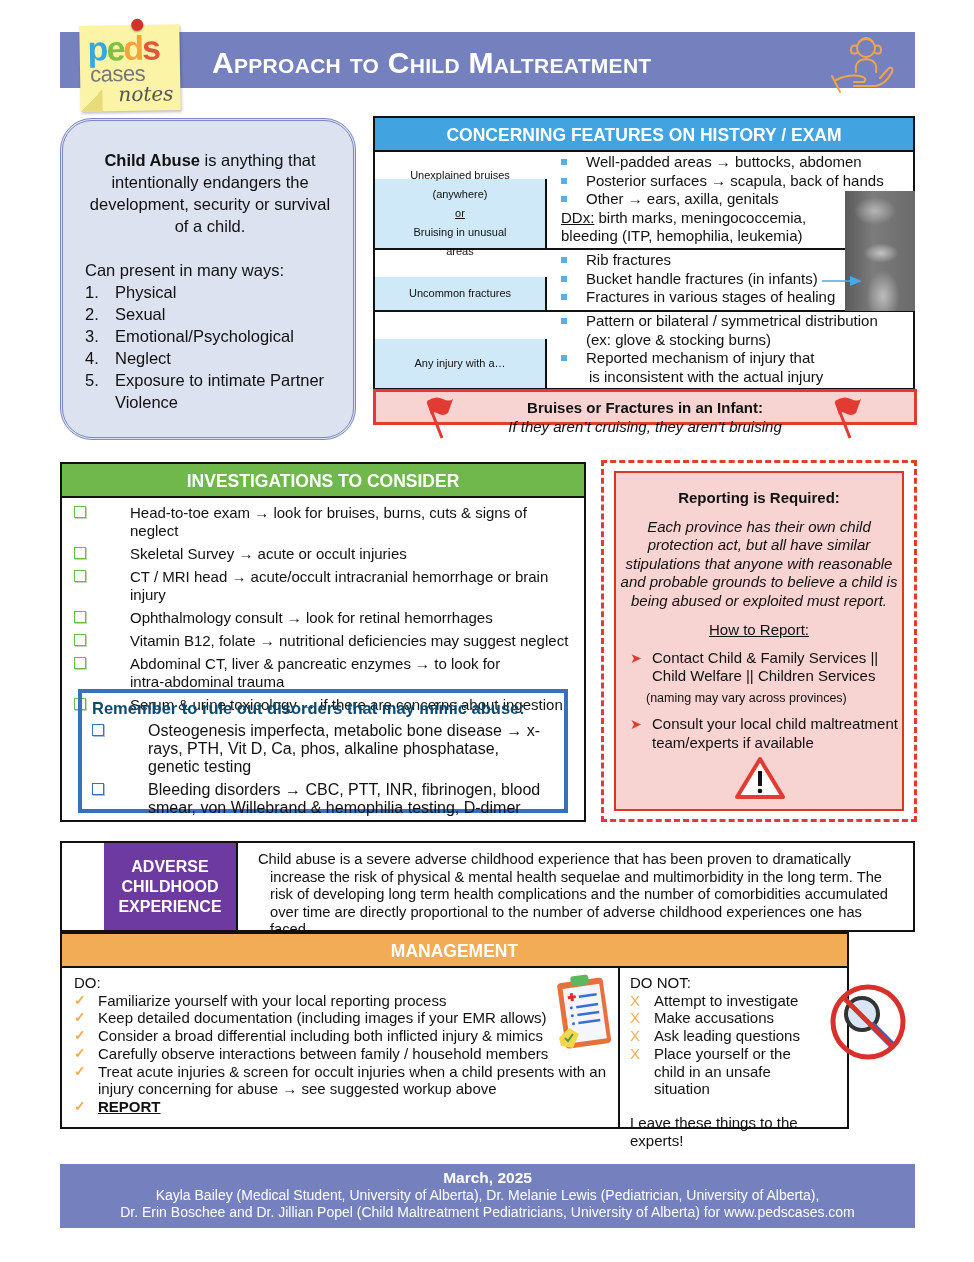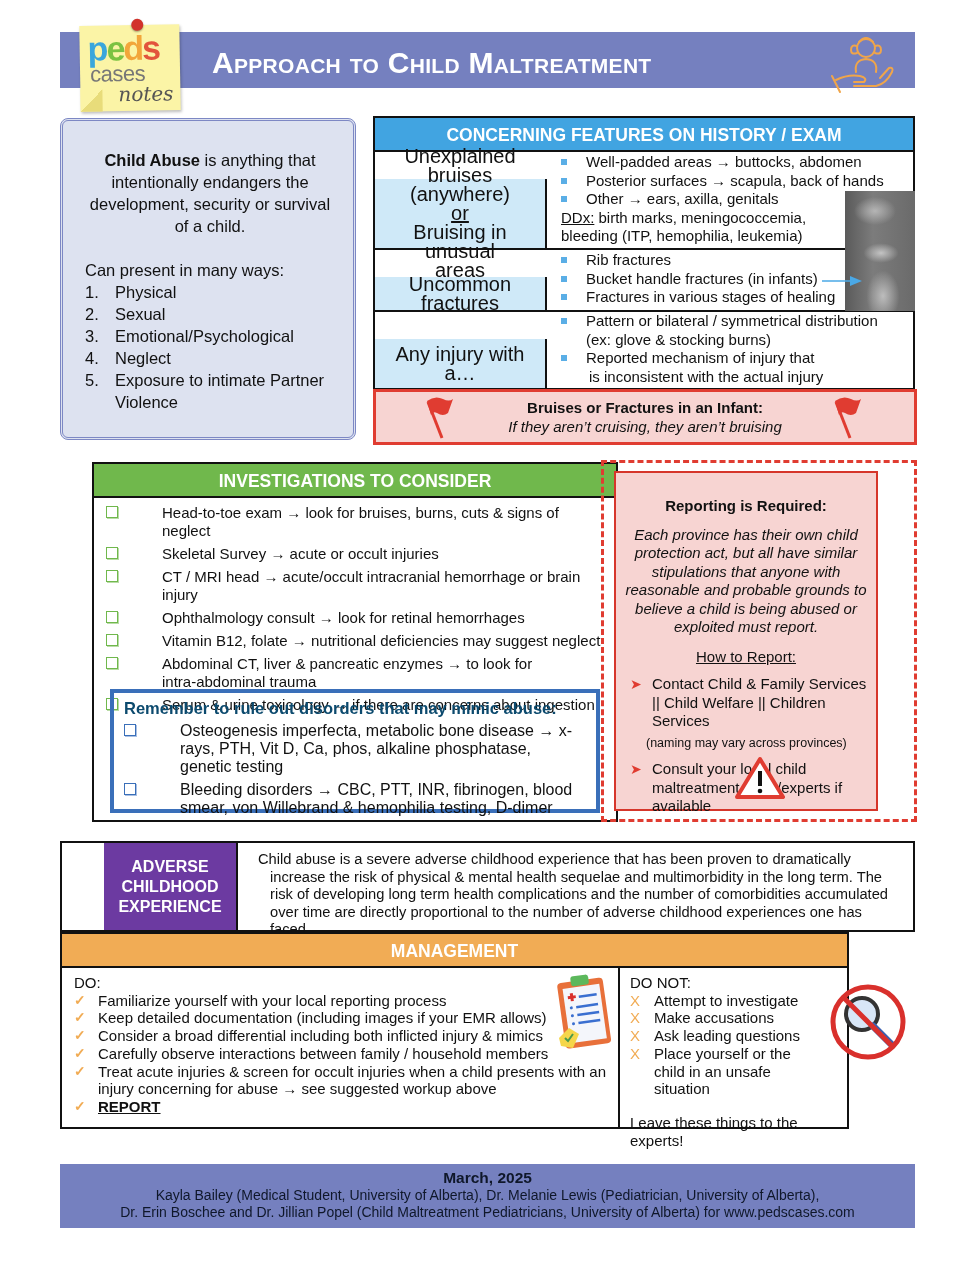--- a/index.html
+++ b/index.html
@@ -15,63 +15,63 @@
   .logo .peds span:nth-child(1) { color: #3aa6dc; }
   .logo .peds span:nth-child(2) { color: #7cc242; }
   .logo .peds span:nth-child(3) { color: #f2a63a; }
   .logo .peds span:nth-child(4) { color: #e2543c; }
   .logo .cases { position: absolute; left: 10px; top: 38px; font-size: 22px; color: #777; line-height: 22px; letter-spacing: -0.5px; }
   .logo .notes { position: absolute; left: 38px; top: 58px; font-size: 20px; color: #555; font-style: italic; font-family: "DejaVu Serif", serif; line-height: 22px; }
   .logo .curl { position: absolute; left: 0; bottom: 0; width: 22px; height: 22px; background: linear-gradient(135deg, #fbf4a6 50%, #e8dc7a 50%); }
   .header-icon { position: absolute; left: 828px; top: 32px; width: 78px; height: 64px; }
 
   
-  .def-box { position: absolute; left: 60px; top: 118px; width: 296px; height: 322px; background: #dde2f0; border: 3px double #7d88c4; border-radius: 8px; padding: 28px 18px 0 22px; font-size: 16.5px; line-height: 22px; }
+  .def-box { position: absolute; left: 60px; top: 118px; width: 296px; height: 322px; background: #dde2f0; border: 3px double #7d88c4; border-radius: 32px; padding: 28px 18px 0 22px; font-size: 16.5px; line-height: 22px; }
   .def-box .def { text-align: center; margin-bottom: 22px; }
   .def-box .def b { font-weight: bold; }
   .def-box .ways-title { margin-bottom: 0; }
   .def-box ol { list-style: none; }
   .def-box li { display: flex; }
   .def-box li .num { width: 30px; flex-shrink: 0; }
 
   
   .cf { position: absolute; left: 373px; top: 116px; width: 542px; border: 2px solid #111; }
   .cf-head { background: #41a4e1; color: #fff; font-weight: bold; font-size: 17.5px; text-align: center; height: 34px; line-height: 34px; border-bottom: 2px solid #111; }
   .cf-row { display: flex; border-bottom: 2px solid #111; }
   .cf-row:last-child { border-bottom: none; }
-  .cf-left { width: 172px; background: #cfe9f8; border-right: 2px solid #111; display: flex; align-items: center; justify-content: center; text-align: center; font-size: 20px; line-height: 19px; padding: 2px 4px; margin-top: 27px; }
+  .cf-left { width: 172px; background: #cfe9f8; border-right: 2px solid #111; display: flex; align-items: center; justify-content: center; text-align: center; font-size: 11px; line-height: 19px; padding: 2px 4px; margin-top: 27px; }
   .cf-right { flex: 1; font-size: 15px; line-height: 18.5px; padding: 1px 6px 1px 14px; position: relative; }
   .cf-right .b { display: flex; }
   .cf-right .b::before { content: ""; width: 6px; height: 6px; background: #5aaee6; margin-top: 6px; margin-right: 19px; flex-shrink: 0; }
   .cf-right .plain { padding-left: 0; }
   .cf-right .indent { padding-left: 25px; }
   .u { text-decoration: underline; }
   .xray { position: absolute; left: 845px; top: 191px; width: 70px; height: 120px; background: radial-gradient(ellipse 30px 20px at 30px 20px, #b5b5b5, transparent 70%), radial-gradient(ellipse 25px 14px at 36px 62px, #c4c4c4, transparent 70%), radial-gradient(ellipse 22px 34px at 38px 105px, #bdbdbd, transparent 75%), linear-gradient(90deg, #5a5a5a, #7c7c7c 40%, #6a6a6a); }
   .xray-arrow { position: absolute; left: 822px; top: 276px; width: 40px; height: 10px; }
 
   
-  .flag-banner { position: absolute; left: 373px; top: 389px; width: 544px; height: 56px; background: #f7d4d2; border: 3px solid #e03c31; text-align: center; font-size: 15px; line-height: 19px; padding-top: 6px; }
+  .flag-banner { position: absolute; left: 373px; top: 389px; width: 544px; height: 36px; background: #f7d4d2; border: 3px solid #e03c31; text-align: center; font-size: 15px; line-height: 19px; padding-top: 6px; }
   .flag-banner b { font-weight: bold; display: block; }
   .flag-banner i { font-style: italic; display: block; }
   .flag { position: absolute; top: 4px; width: 34px; height: 44px; }
 
   
-  .inv { position: absolute; left: 60px; top: 462px; width: 526px; height: 360px; border: 2px solid #111; margin-left: 32px; }
+  .inv { position: absolute; left: 60px; top: 462px; width: 526px; height: 360px; border: 2px solid #111; }
   .inv-head { background: #70b84c; color: #fff; font-weight: bold; font-size: 17.5px; text-align: center; height: 34px; line-height: 34px; border-bottom: 2px solid #111; }
   .inv-list { padding: 6px 8px 0 12px; font-size: 15px; line-height: 18px; }
   .inv-item { display: flex; margin-bottom: 5px; gap: 34px; }
   .cbx { width: 12px; height: 12px; border: 1.5px solid #70b84c; margin-top: 2px; margin-right: 10px; flex-shrink: 0; box-shadow: 1px 1px 0 #b9dca6; }
   .mimic { position: absolute; left: 16px; top: 225px; width: 490px; height: 124px; border: 4px solid #3a6fb9; padding: 4px 10px 0 10px; }
   .mimic-title { color: #0c4a6e; font-weight: bold; font-size: 16.5px; line-height: 22px; margin-bottom: 3px; }
   .mimic .inv-item { margin-bottom: 5px; }
   .mimic .cbx { border-color: #3a6fb9; box-shadow: 1px 1px 0 #a9c0e3; }
 
   
   .rep-outer { position: absolute; left: 601px; top: 460px; width: 316px; height: 362px; border: 3px dashed #e03c31; }
-  .rep-inner { position: absolute; left: 10px; top: 8px; width: 264px; height: 340px; background: #f7d4d2; border: 2px solid #d6362b; padding: 24px 4px 0 4px; font-size: 15px; line-height: 18.5px; }
+  .rep-inner { position: absolute; left: 10px; top: 8px; width: 290px; height: 340px; background: #f7d4d2; border: 2px solid #d6362b; padding: 16px 4px 0 4px; font-size: 15px; line-height: 18.5px; }
   .rep-title { text-align: center; font-weight: bold; margin-bottom: 10px; }
   .rep-body { text-align: center; font-style: italic; margin-bottom: 11px; }
   .rep-how { text-align: center; text-decoration: underline; margin-bottom: 9px; }
   .rep-item { display: flex; margin-left: 10px; }
   .rep-item .chev { color: #e03c31; width: 22px; flex-shrink: 0; font-size: 14px; }
   .rep-note { font-size: 12.5px; margin-left: 26px; margin-top: 3px; margin-bottom: 8px; }
   .warn { position: absolute; left: 118px; top: 283px; width: 52px; height: 44px; }
 
   
   .ace { position: absolute; left: 60px; top: 841px; width: 855px; height: 91px; border: 2px solid #111; display: flex; padding-left: 42px; }
@@ -86,21 +86,21 @@
   .dont-col { flex: 1; padding: 6px 8px 0 10px; font-size: 15px; line-height: 17.7px; position: relative; }
   .m-item { display: flex; }
   .m-item .tick { color: #f1ac55; width: 24px; flex-shrink: 0; font-weight: bold; font-size: 14px; }
   .m-item .x { color: #f1ac55; width: 24px; flex-shrink: 0; font-size: 15px; }
   .report-link { font-weight: bold; text-decoration: underline; }
   .clipboard { position: absolute; left: 493px; top: 4px; width: 60px; height: 80px; }
   .nosearch { position: absolute; left: 208px; top: 14px; width: 80px; height: 80px; }
   .expert { margin-top: 16px; }
 
   
-  .footer { position: absolute; left: 60px; top: 1164px; width: 855px; height: 64px; background: #7580bf; color: #0f172a; text-align: center; font-size: 14px; line-height: 17.5px; padding-top: 5px; }
+  .footer { position: absolute; left: 60px; top: 1164px; width: 855px; height: 64px; background: #7580bf; color: #ffffff; text-align: center; font-size: 14px; line-height: 17.5px; padding-top: 5px; }
   .footer .date { font-weight: bold; font-size: 15.5px; }
 </style>
 </head>
 <body>
 
 <div class="header">
   <div class="header-title">Approach to Child Maltreatment</div>
 </div>
 <div class="logo">
   <div class="pin"></div>

